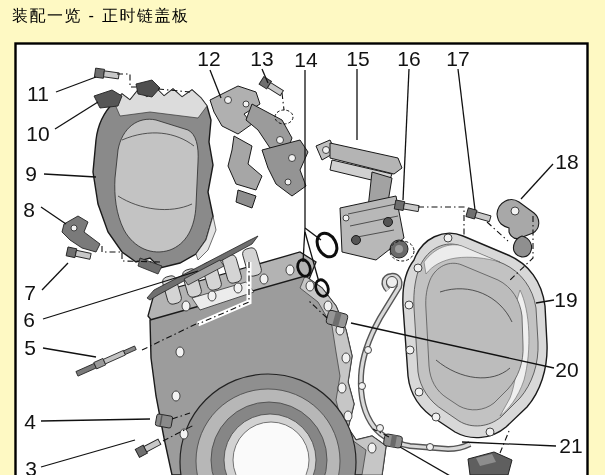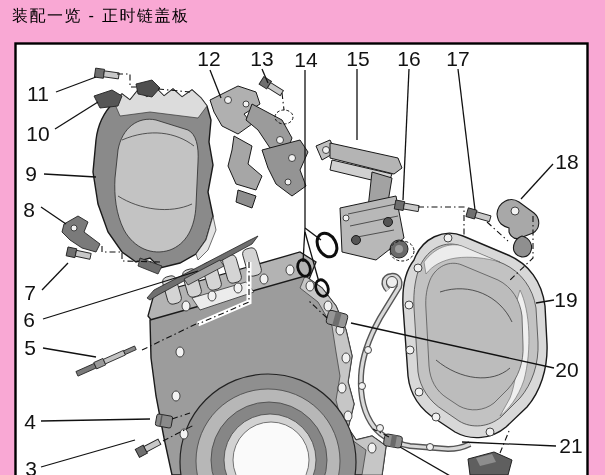--- a/index.html
+++ b/index.html
@@ -1,16 +1,16 @@
 <!DOCTYPE html>
 <html><head>
 <meta charset="utf-8">
 <style>
   html,body{margin:0;padding:0;background:#eef3f4;}
-  .page{position:relative;width:605px;height:475px;background:#f9a8d4;overflow:hidden;
+  .page{position:relative;width:605px;height:475px;background:#fef9c3;overflow:hidden;
         font-family:"Liberation Sans",sans-serif;}
   .title{position:absolute;left:12px;top:6px;font-family:"DejaVu Serif","Liberation Serif",serif;
          font-size:16px;letter-spacing:1.5px;color:#000;white-space:nowrap;}
   svg{position:absolute;left:0;top:0;}
   svg text{font-family:"Liberation Sans",sans-serif;font-size:21px;fill:#111;}
   .lead{stroke:#111;stroke-width:1.3;fill:none;}
   .dd{stroke:#111;stroke-width:1.1;fill:none;stroke-dasharray:6 3 1.5 3;}
   .oline{stroke:#1a1a1a;stroke-width:1.3;}
   .thin{stroke:#333;stroke-width:.8;fill:none;}
   .hole{fill:#f2f2f2;stroke:#333;stroke-width:.9;}

